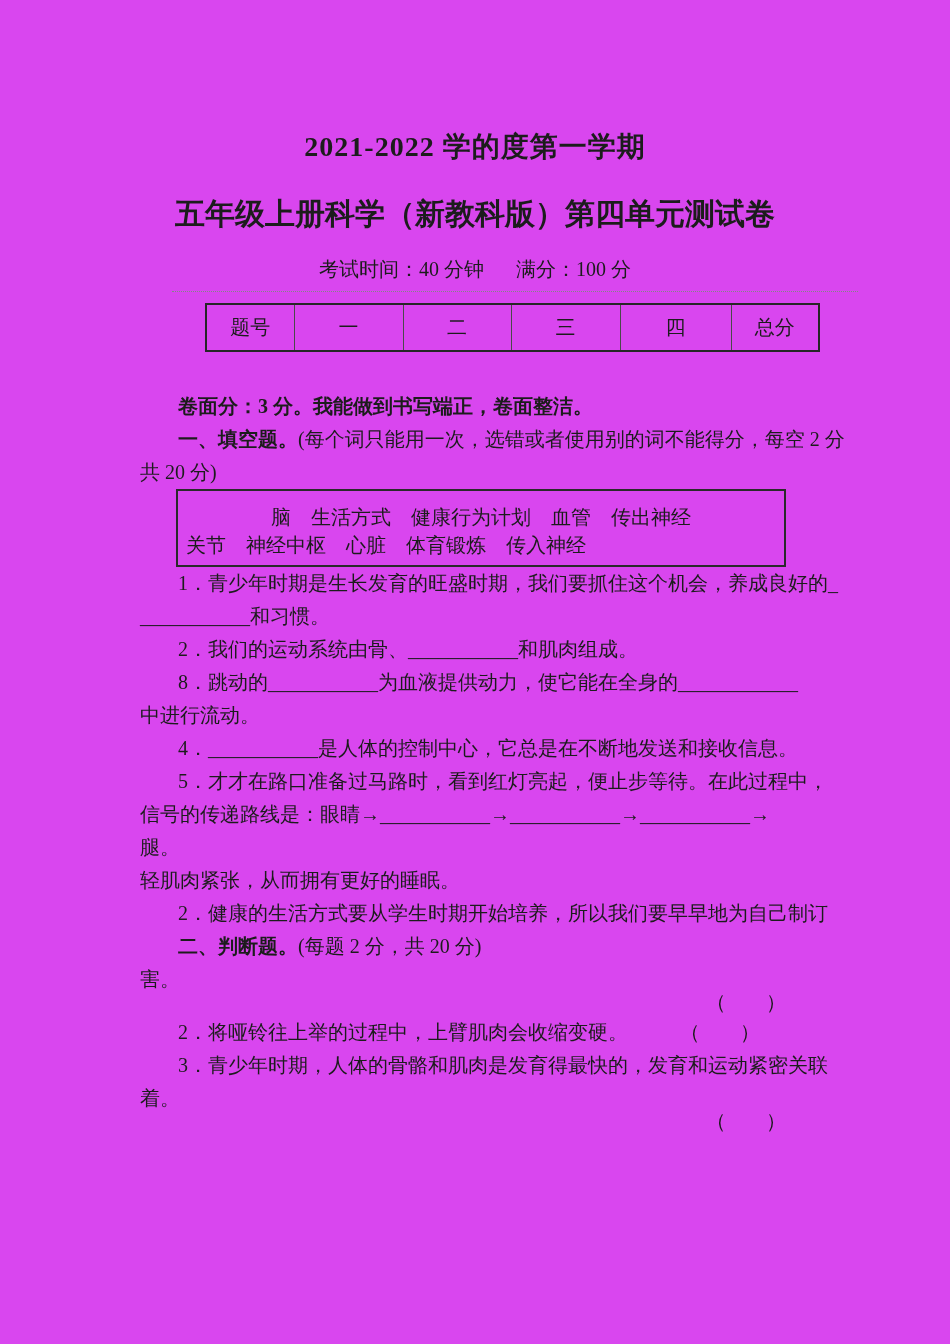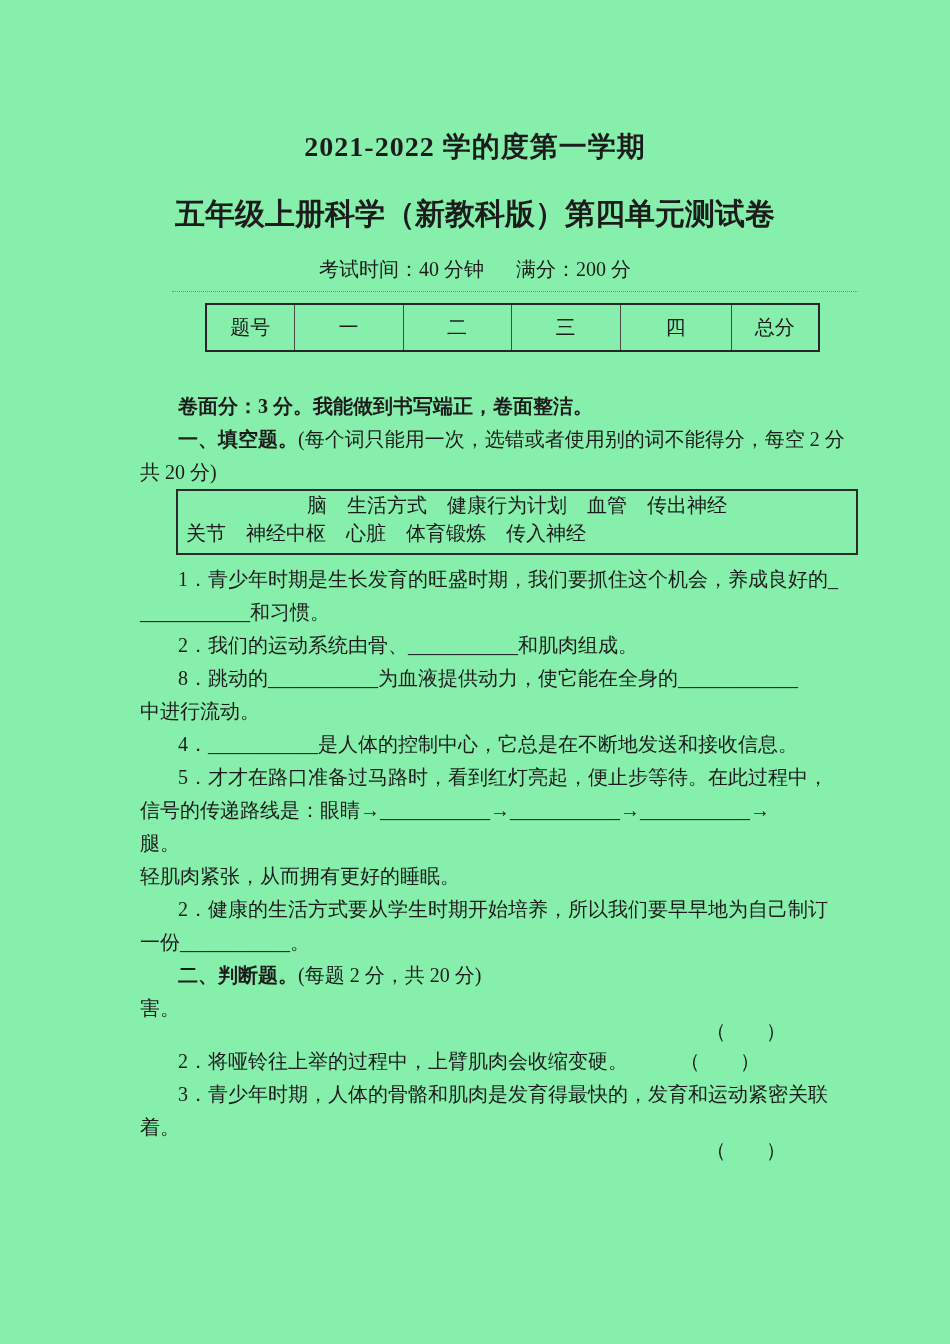--- a/index.html
+++ b/index.html
@@ -1,17 +1,17 @@
 <!DOCTYPE html>
 <html><head>
 <meta charset="utf-8">
 <style>
   html,body { margin:0; padding:0; background:#ffffff; }
   .page {
-    position:relative; width:950px; height:1344px; background:#86efac;
+    position:relative; width:950px; height:1344px; background:#d946ef;
     font-family:"Liberation Serif","DejaVu Serif",serif;
     color:#1c1c1c; overflow:hidden;
   }
   .title1 { position:absolute; top:128px; left:0; width:100%; text-align:center;
             font-size:28px; font-weight:bold; letter-spacing:1px; }
   .title2 { position:absolute; top:194px; left:0; width:100%; text-align:center;
             font-size:30px; font-weight:bold; }
   .exam-info { position:absolute; top:256px; left:0; width:100%;
                display:flex; justify-content:center; gap:32px; font-size:20px; }
   .dotted-rule { position:absolute; top:291px; left:172px; width:686px;
@@ -19,39 +19,39 @@
   .score-table { position:absolute; top:303px; left:205px;
                  border-collapse:collapse; table-layout:fixed;
                  border:2px solid #262626; }
   .score-table td { border:1px solid #4a4a4a; height:29px; text-align:center;
                     font-size:20px; padding:8px; }
   .flow { position:absolute; top:390px; left:140px; width:718px;
           font-size:20px; line-height:33px; }
   .line { height:33px; white-space:nowrap; }
   .indent { padding-left:38px; }
   .bold { font-weight:bold; }
-  .word-bank { box-sizing:border-box; margin-left:36px; margin-bottom:8px;
-               width:682px; border:2px solid #2a2a2a; padding:0 0 6px 0; }
+  .word-bank { box-sizing:border-box; margin-left:36px; 
+               width:610px; border:2px solid #2a2a2a; padding:12px 0 6px 0; }
   .wb-line1 { text-align:center; line-height:28px; white-space:nowrap; }
   .wb-line2 { padding-left:8px; line-height:28px; white-space:nowrap; }
   .paren-line { height:28px; line-height:28px; margin-top:-8px;
                 text-align:right; padding-right:72px; }
   .paren-inline { margin-left:52px; }
 </style>
 </head>
 <body>
 
 <div class="page">
 
   <div class="title1">2021-2022 学的度第一学期</div>
   <div class="title2">五年级上册科学（新教科版）第四单元测试卷</div>
 
   <div class="exam-info">
     <span>考试时间：40 分钟</span>
-    <span>满分：200 分</span>
+    <span>满分：100 分</span>
   </div>
 
   <div class="dotted-rule"></div>
 
   <table class="score-table">
     <colgroup>
       <col style="width:88px">
         <col style="width:109px">
         <col style="width:108px">
       <col style="width:109px">
@@ -88,21 +88,20 @@
     <div class="line">___________和习惯。</div>
     <div class="line indent">2．我们的运动系统由骨、___________和肌肉组成。</div>
     <div class="line indent">8．跳动的___________为血液提供动力，使它能在全身的____________</div>
     <div class="line">中进行流动。</div>
     <div class="line indent">4．___________是人体的控制中心，它总是在不断地发送和接收信息。</div>
     <div class="line indent">5．才才在路口准备过马路时，看到红灯亮起，便止步等待。在此过程中，</div>
     <div class="line">信号的传递路线是：眼睛→___________→___________→___________→</div>
     <div class="line">腿。</div>
     <div class="line">轻肌肉紧张，从而拥有更好的睡眠。</div>
     <div class="line indent">2．健康的生活方式要从学生时期开始培养，所以我们要早早地为自己制订</div>
-    <div class="line">一份___________。</div>
 
     <div class="line indent">
       <span class="bold">二、判断题。</span><span>(每题 2 分，共 20 分)</span>
     </div>
 
     <div class="line">害。</div>
     <div class="paren-line">（　　）</div>
     <div class="line indent">
       <span>2．将哑铃往上举的过程中，上臂肌肉会收缩变硬。</span><span class="paren-inline">（　　）</span>
     </div>

